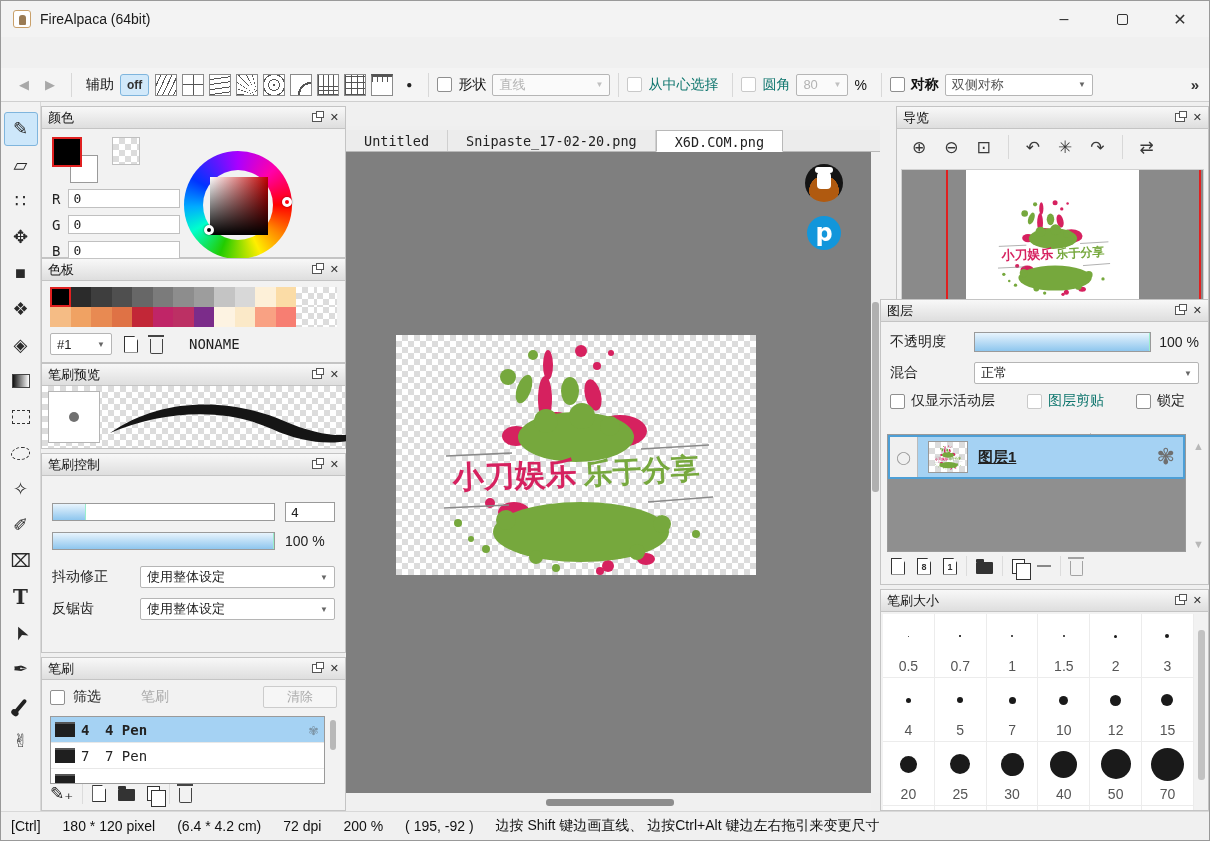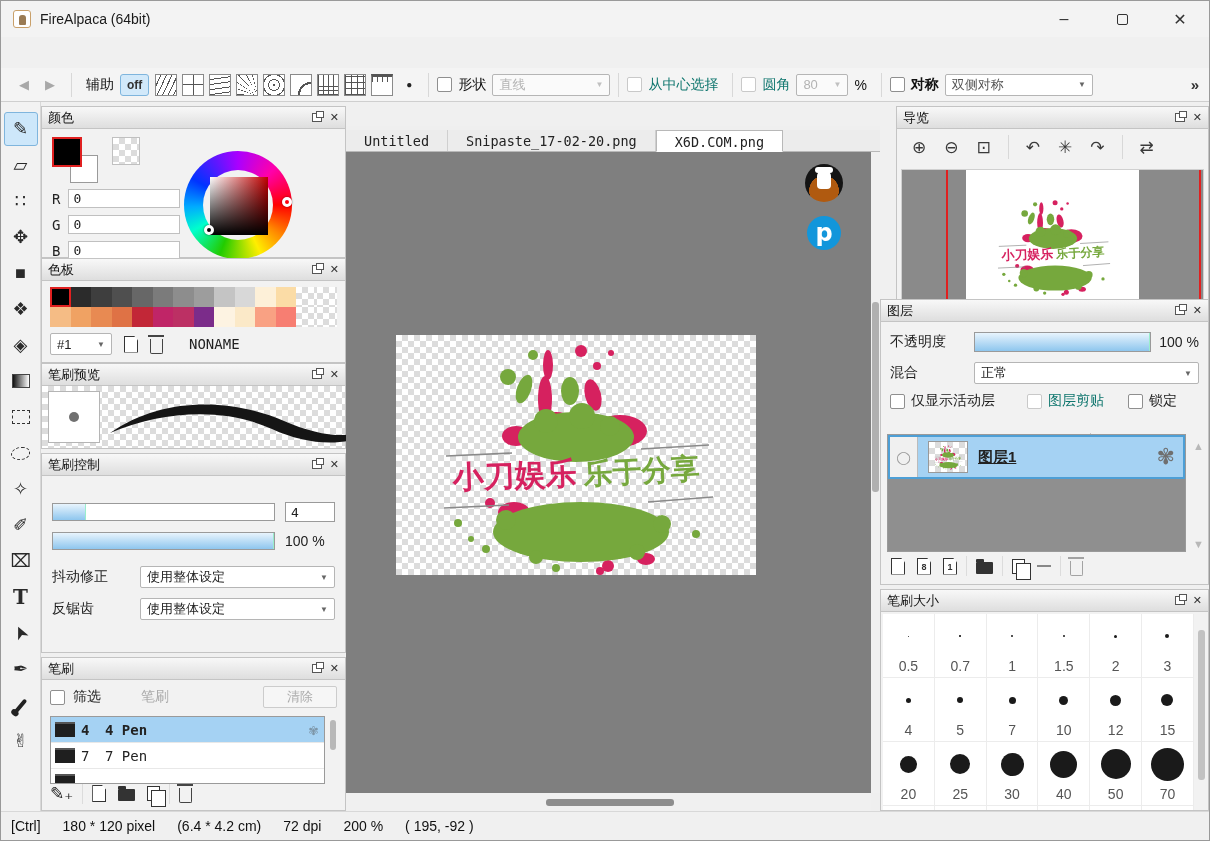--- a/index.html
+++ b/index.html
@@ -635,21 +635,21 @@
         </div>
         <div class="ly-cbrow" style="top:92px;left:9px;right:9px" id="ly-cbrow-0">
             <span style="display: inline-flex; align-items: center; gap: 6px;">
               <span class="cb"></span>
               <span>仅显示活动层</span>
             </span>
             <span style="display: inline-flex; align-items: center; gap: 6px; margin-left: 26px;">
               <span class="cb dim"></span>
               <span class="dim">图层剪贴</span>
             </span>
-            <span style="display: inline-flex; align-items: center; gap: 6px; margin-left: 18px;">
+            <span style="display: inline-flex; align-items: center; gap: 6px; margin-left: 26px;">
               <span class="cb"></span>
               <span>锁定</span>
             </span>
           </div>
         <div class="ly-cbrow" style="top:114px;left:9px;right:9px" id="ly-cbrow-1">
             <span style="display: inline-flex; align-items: center; gap: 6px; margin-top: 36px;">
               <span class="cb"></span>
               <span>仅显示活动层</span>
             </span>
             <span style="display: inline-flex; align-items: center; gap: 6px; margin-left: 62px;">
@@ -788,14 +788,15 @@
     </div>
   </div>
 
   <div class="statusbar">
     <span>[Ctrl]</span>
     <span>180 * 120 pixel</span>
     <span>(6.4 * 4.2 cm)</span>
     <span>72 dpi</span>
     <span>200 %</span>
     <span>( 195, -92 )</span>
+    <span>边按 Shift 键边画直线、 边按Ctrl+Alt 键边左右拖引来变更尺寸</span>
   </div>
 </div>
 
 </body></html>

